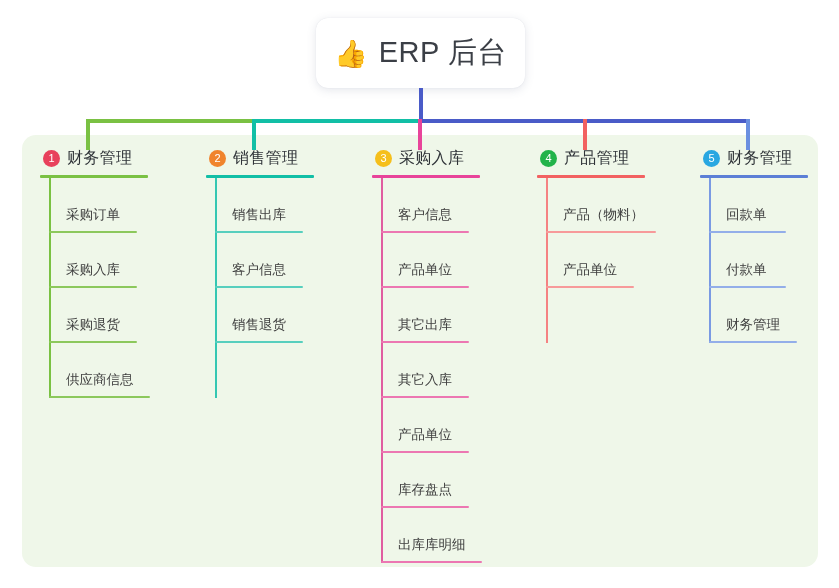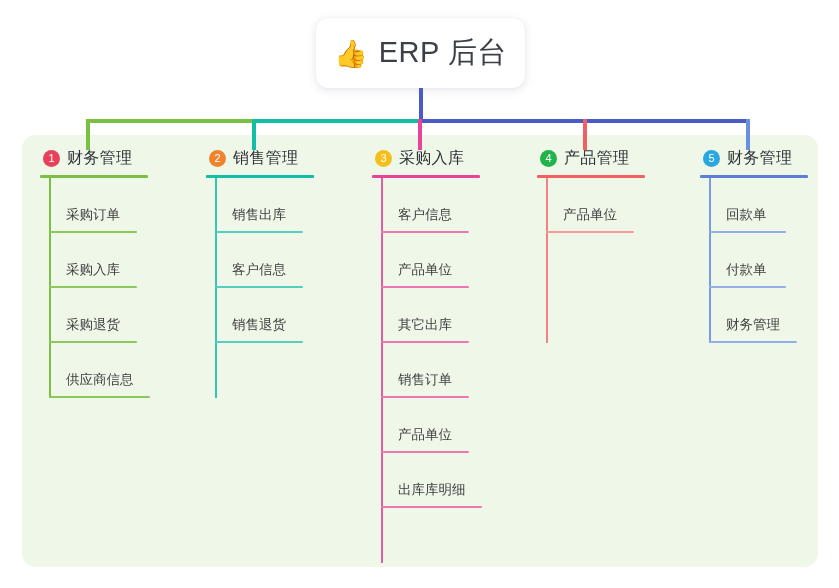--- a/index.html
+++ b/index.html
@@ -161,43 +161,51 @@
       </div>
       <div class="item">
         <span class="item-label">产品单位</span>
         <div class="item-rule" style="background:#ec77b2;width:88px;"></div>
       </div>
       <div class="item">
         <span class="item-label">其它出库</span>
         <div class="item-rule" style="background:#ec77b2;width:88px;"></div>
       </div>
       <div class="item">
-        <span class="item-label">销售订单</span>
+        <span class="item-label">其它入库</span>
         <div class="item-rule" style="background:#ec77b2;width:88px;"></div>
       </div>
       <div class="item">
         <span class="item-label">产品单位</span>
+        <div class="item-rule" style="background:#ec77b2;width:88px;"></div>
+      </div>
+      <div class="item">
+        <span class="item-label">库存盘点</span>
         <div class="item-rule" style="background:#ec77b2;width:88px;"></div>
       </div>
       <div class="item">
         <span class="item-label">出库库明细</span>
         <div class="item-rule" style="background:#ec77b2;width:101px;"></div>
       </div>
     </div>
   </div>
 
   <div class="col" style="left:537px;width:165px;">
     <div class="col-head">
       <span class="badge" style="background:#22b34a;">4</span>
       <span class="head-label">产品管理</span>
     </div>
     <div class="head-rule" style="background:#f26161;width:108px;"></div>
     <div class="items">
       <div class="spine" style="background:#f58282;height:165px;"></div>
       <div class="item">
+        <span class="item-label">产品（物料）</span>
+        <div class="item-rule" style="background:#f79a9a;width:110px;"></div>
+      </div>
+      <div class="item">
         <span class="item-label">产品单位</span>
         <div class="item-rule" style="background:#f79a9a;width:88px;"></div>
       </div>
     </div>
   </div>
 
   <div class="col" style="left:700px;width:150px;">
     <div class="col-head">
       <span class="badge" style="background:#29a7e1;">5</span>
       <span class="head-label">财务管理</span>

